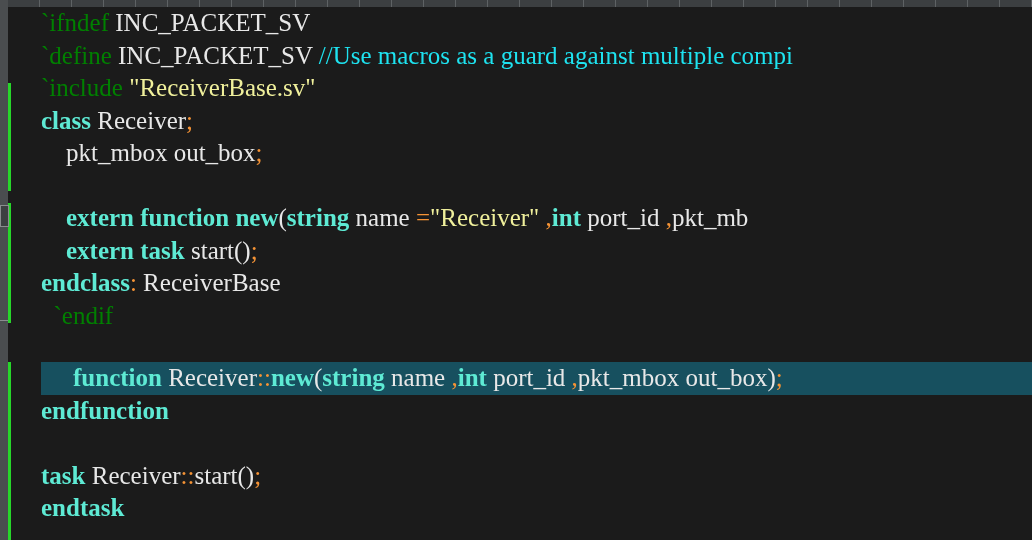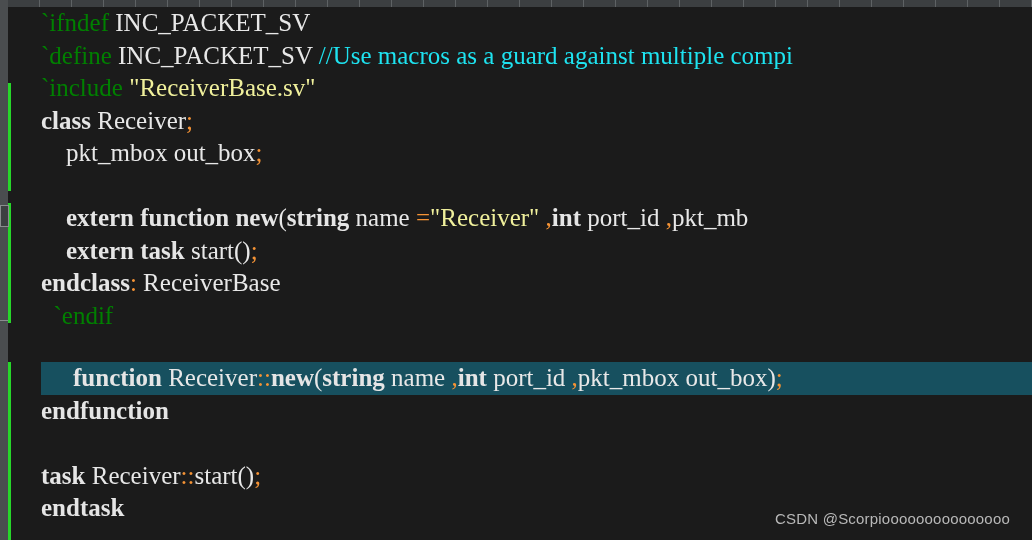--- a/index.html
+++ b/index.html
@@ -126,21 +126,21 @@
   .line.sel {
     background: #17505f;
     padding-left: 32px;
   }
 
   
   .t-pp      { color: #008000; }             
   .t-plain   { color: #e8e8e8; }
   .t-comment { color: #1ee3f0; }
   .t-string  { color: #f0f09c; }
-  .t-kw      { color: #e5e5e5; font-weight: bold; text-align: center; }
+  .t-kw      { color: #5eead4; font-weight: bold; text-align: center; }
   .t-punct   { color: #f59335; }
   .t-paren   { color: #e8e8e8; }
 
   
   .watermark {
     position: absolute;
     right: 22px;
     bottom: 13px;
     font-family: "Liberation Sans", "DejaVu Sans", sans-serif;
     font-size: 15px;
@@ -173,15 +173,14 @@
     <div class="gutter"></div>
   </div>
 
   <div class="pane pane-bottom">
     <div class="gutter">
       <div class="changebar" style="top:0px; height:178px;"></div>
     </div>
     <div class="code" id="code-bottom"><div class="line sel"><span class="t-kw">function</span><span class="t-plain"> Receiver</span><span class="t-punct">::</span><span class="t-kw">new</span><span class="t-paren">(</span><span class="t-kw">string</span><span class="t-plain"> name </span><span class="t-punct">,</span><span class="t-kw">int</span><span class="t-plain"> port_id </span><span class="t-punct">,</span><span class="t-plain">pkt_mbox out_box)</span><span class="t-punct">;</span></div><div class="line"><span class="t-kw">endfunction</span></div><div class="line"><span class="t-plain"></span></div><div class="line"><span class="t-kw">task</span><span class="t-plain"> Receiver</span><span class="t-punct">::</span><span class="t-plain">start()</span><span class="t-punct">;</span></div><div class="line"><span class="t-kw">endtask</span></div></div>
   </div>
 
-  <div class="watermark">CSDN @Scorpiooooooooooooooo</div>
 
 </div>
 
 </body></html>

